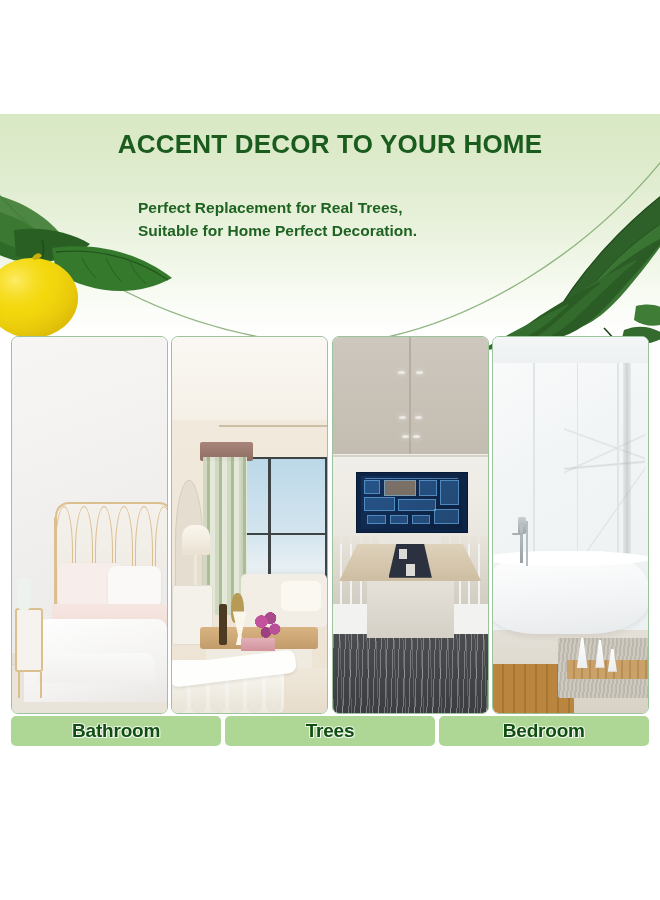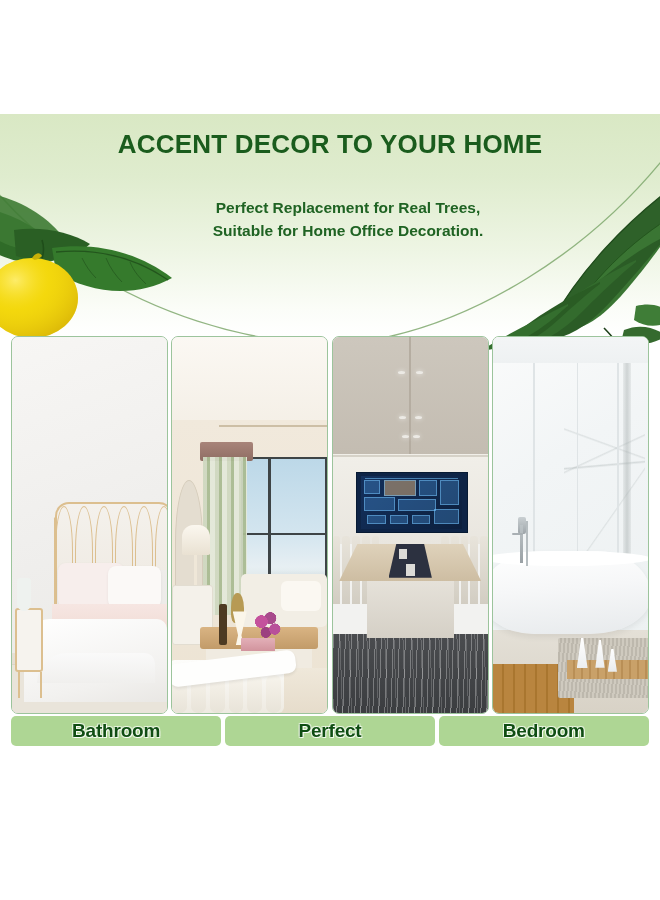--- a/index.html
+++ b/index.html
@@ -51,21 +51,21 @@
     color: #1a5c1d;
     white-space: nowrap;
   }
   .subline {
     position: absolute; left: 138px; top: 197px;
     width: 420px;
     font-size: 15.5px;
     font-weight: bold;
     line-height: 1.48;
     color: #1f6323;
-    text-align: center;
+    text-align: left;
   }
 
   
   .panel-row {
     position: absolute;
     left: 11px; top: 336px;
     width: 638px; height: 378px;
     display: flex;
     gap: 3.5px;
   }
@@ -229,21 +229,21 @@
   <div class="header-band">
     <svg class="arc-svg" viewBox="0 0 660 222" preserveAspectRatio="none">
       <path d="M -10 70 C 110 215 300 238 360 228 C 470 212 590 140 672 34" fill="none" stroke="#7fa86d" stroke-width="1.4" opacity="0.85"></path>
     </svg>
   </div>
 
   <div class="headline">ACCENT DECOR TO YOUR HOME</div>
 
   <div class="subline">
     <div>Perfect Replacement for Real Trees,</div>
-    <div>Suitable for Home Office Decoration.</div>
+    <div>Suitable for Home Perfect Decoration.</div>
   </div>
 
   <svg class="deco-left" viewBox="0 0 220 160">
     <g>
       <path d="M0 22 C34 30 62 48 80 70 C56 82 26 78 0 62 Z" fill="#2f6b28"></path>
       <path d="M6 8 C40 16 66 34 82 58 C58 70 28 66 2 48 Z" fill="#3d7a33" opacity=".9"></path>
       <path d="M28 44 C56 40 84 46 104 58 C88 74 56 78 30 70 Z" fill="#2a5f24"></path>
       <path d="M66 62 C110 56 152 66 186 92 C150 112 104 108 70 86 Z" fill="#357a2c"></path>
       <path d="M70 66 C112 62 150 72 182 94" fill="none" stroke="#23551d" stroke-width="1.4"></path>
       <path d="M96 72 C100 80 104 86 110 92" fill="none" stroke="#23551d" stroke-width=".7"></path>
@@ -419,17 +419,17 @@
         <div class="bt-shower"></div>
         <div class="bt-bottle1"></div>
         <div class="bt-bottle2"></div>
         <div class="bt-bottle3"></div>
       </div>
     </div>
   </div>
 
   <div class="label-row">
     <div class="chip">Bathroom</div>
-    <div class="chip">Perfect</div>
+    <div class="chip">Trees</div>
     <div class="chip">Bedroom</div>
   </div>
 
 </div>
 
 </body></html>

